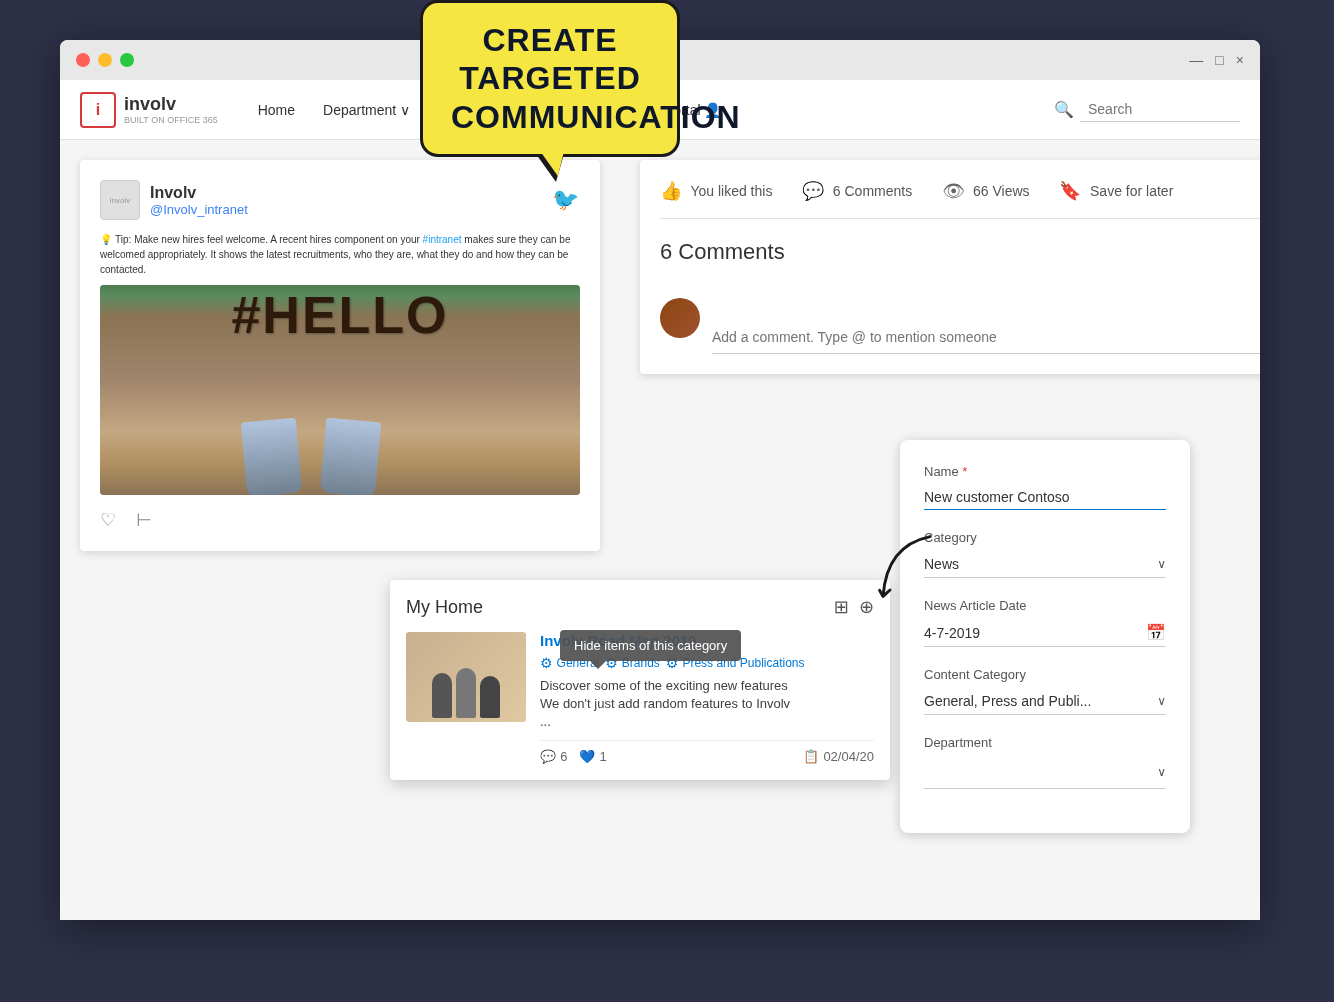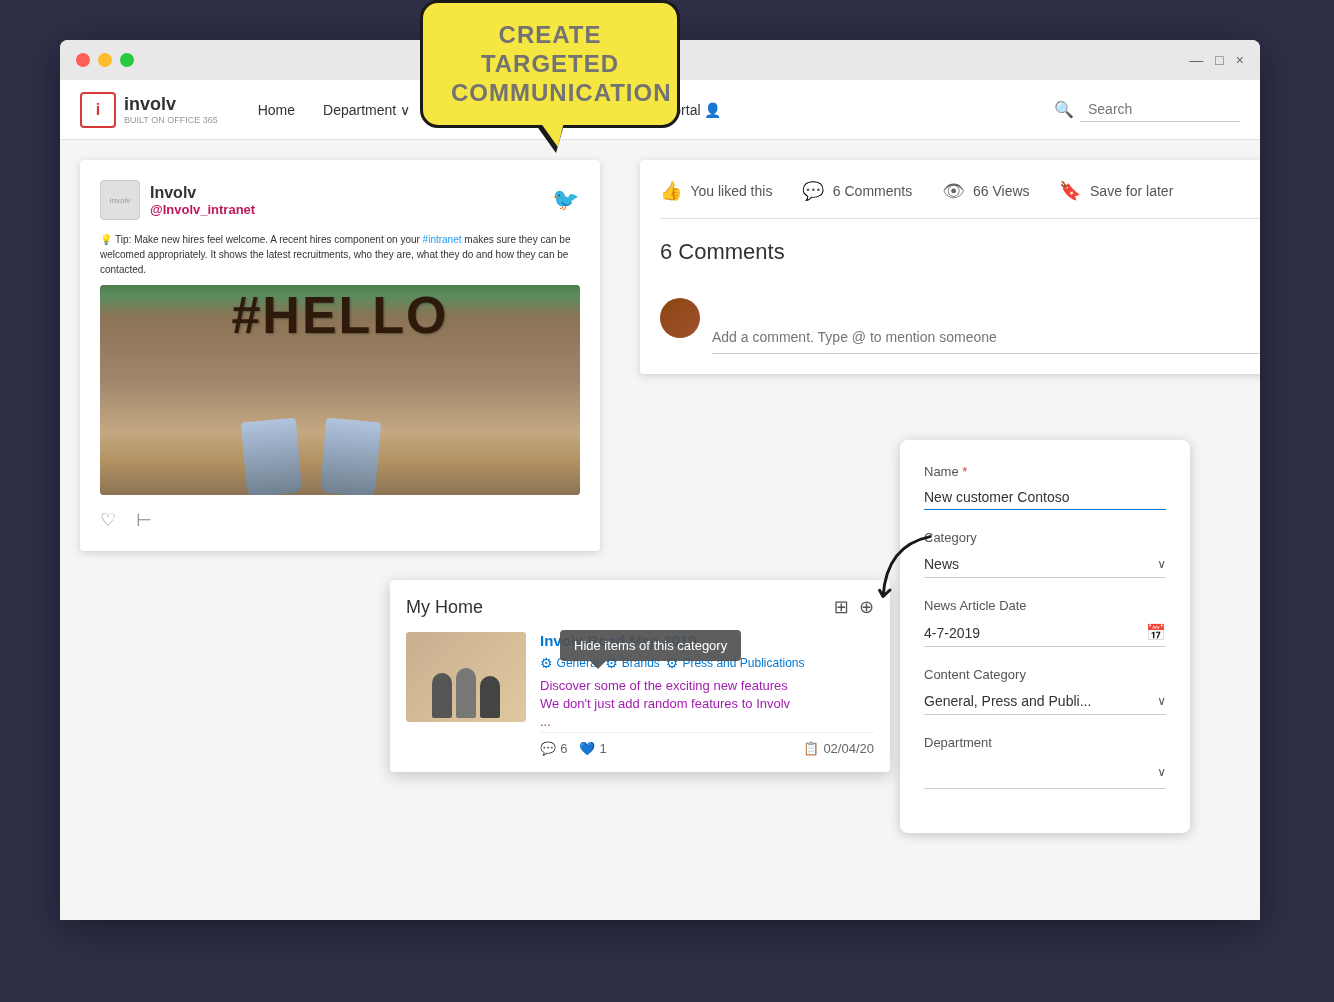--- a/index.html
+++ b/index.html
@@ -141,21 +141,21 @@
     }
     .profile-avatar {
       width: 40px; height: 40px;
       background: #e0e0e0;
       border-radius: 4px;
       display: flex; align-items: center; justify-content: center;
       font-size: 10px; color: #999;
       border: 1px solid #ccc;
     }
     .profile-name { font-size: 16px; font-weight: 600; color: #333; }
-    .profile-handle { font-size: 13px; color: #be185d; font-weight: bold; }
+    .profile-handle { font-size: 13px; color: #3b82f6; }
     .twitter-bird { color: #1da1f2; font-size: 22px; }
     .social-text {
       font-size: 10px;
       color: #333;
       line-height: 1.5;
       margin-bottom: 8px;
     }
     .social-text .hashtag { color: #1da1f2; }
     .social-image {
       width: 100%;
@@ -356,22 +356,23 @@
     .news-tag {
       display: flex;
       align-items: center;
       gap: 4px;
       font-size: 12px;
       color: #0078d4;
     }
     .tag-icon { font-size: 14px; color: #0078d4; }
     .news-desc {
       font-size: 13px;
-      color: #a21caf;
+      color: #404040;
       line-height: 1.4;
+      margin-bottom: 8px;
     }
     .news-footer {
       display: flex;
       align-items: center;
       justify-content: space-between;
       border-top: 1px solid #eee;
       padding-top: 8px;
     }
     .news-stats {
       display: flex;
@@ -411,23 +412,23 @@
       top: 0px;
       left: 420px;
       z-index: 20;
     }
     .bubble-body {
       background: #f5e642;
       border: 3px solid #1a1a1a;
       border-radius: 18px;
       padding: 18px 28px;
       font-family: 'Impact', 'Arial Black', sans-serif;
-      font-size: 24px;
+      font-size: 32px;
       font-weight: 900;
-      color: #737373;
+      color: #0f172a;
       text-transform: uppercase;
       letter-spacing: 1px;
       line-height: 1.2;
       text-align: center;
       max-width: 260px;
       position: relative;
     }
     .bubble-tail {
       position: absolute;
       bottom: -28px;

